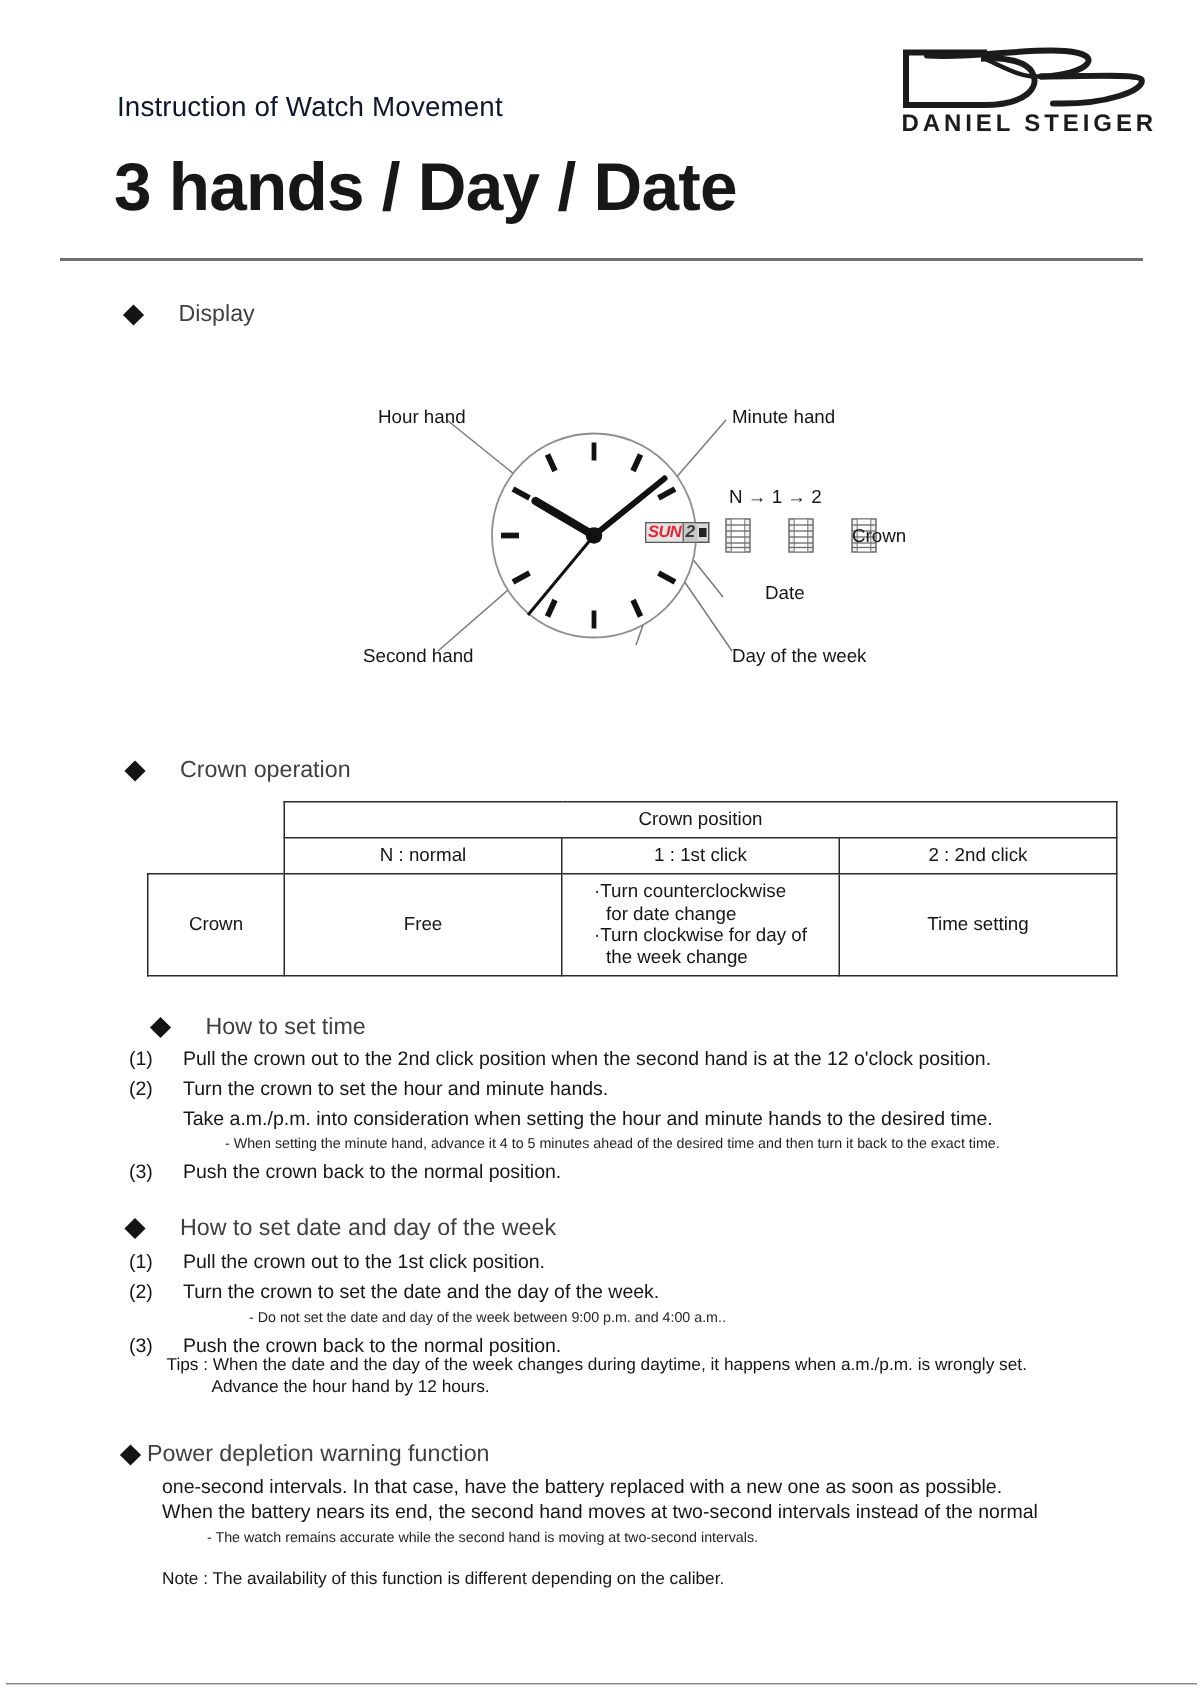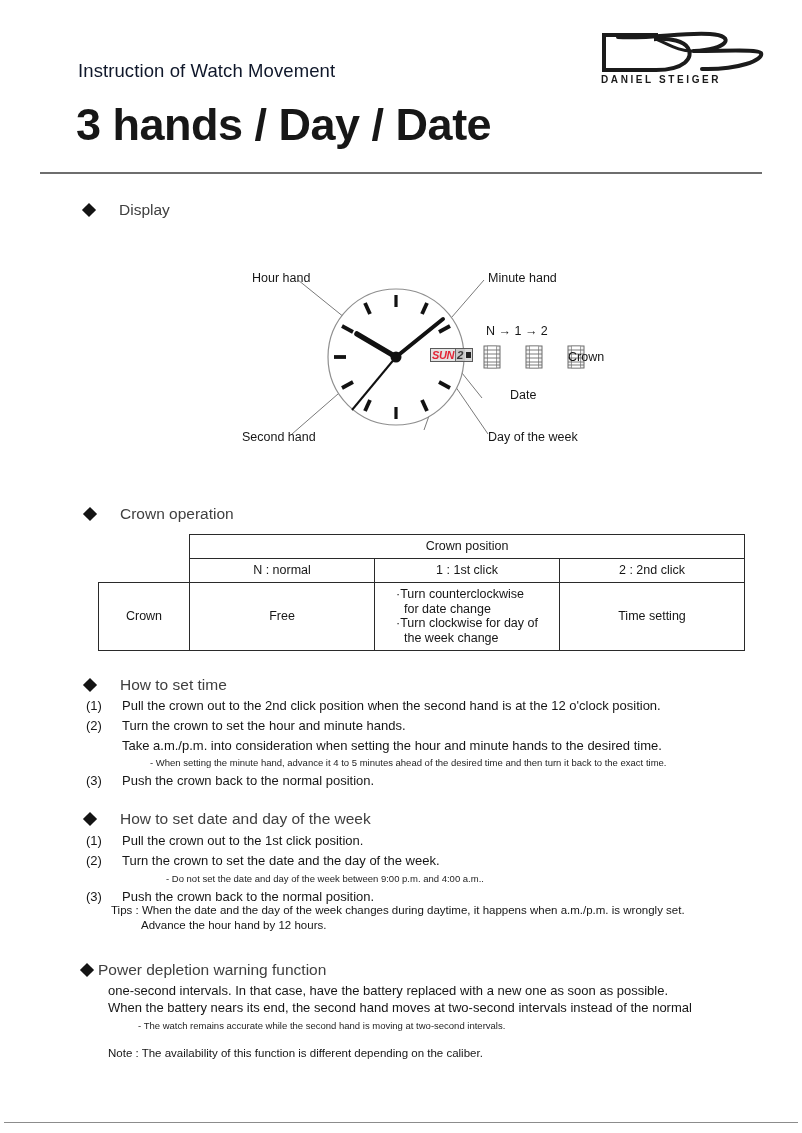--- a/index.html
+++ b/index.html
@@ -43,21 +43,21 @@
   }
   .logo {
     position: absolute;
     left: 598px; top: 30px;
     width: 168px; height: 60px;
   }
   .logo-mark { position: absolute; left: 0; top: 0; }
   .logo-word {
     position: absolute;
     left: 3px; top: 44px;
-    font-size: 10px;
+    font-size: 16px;
     font-weight: bold;
     letter-spacing: 2.6px;
     color: #1b1b1b;
     white-space: nowrap;
   }
   .hdr-rule {
     position: absolute;
     left: 40px; top: 172px;
     width: 722px; height: 2px;
     background: #6e6e6e;
@@ -369,21 +369,21 @@
           <div class="ind">for date change</div>
           <div>·Turn clockwise for day of</div>
           <div class="ind">the week change</div>
         </span>
       </td>
       <td class="c3">Time setting</td>
     </tr>
   </tbody>
     </table>
 
-  <div class="sec sec-gap-wide" style="left:85px; top:676px;">
+  <div class="sec sec-gap-wide" style="left:102px; top:676px;">
     <span class="dia"></span>
     <span class="sec-label">How to set time</span>
   </div>
 
   <div class="blk" style="left:86px; top:697px;">
     <div class="step">
       <span class="num">(1)</span>
       <span>Pull the crown out to the 2nd click position when the second hand is at the 12 o'clock position.</span>
     </div>
     <div class="step">

